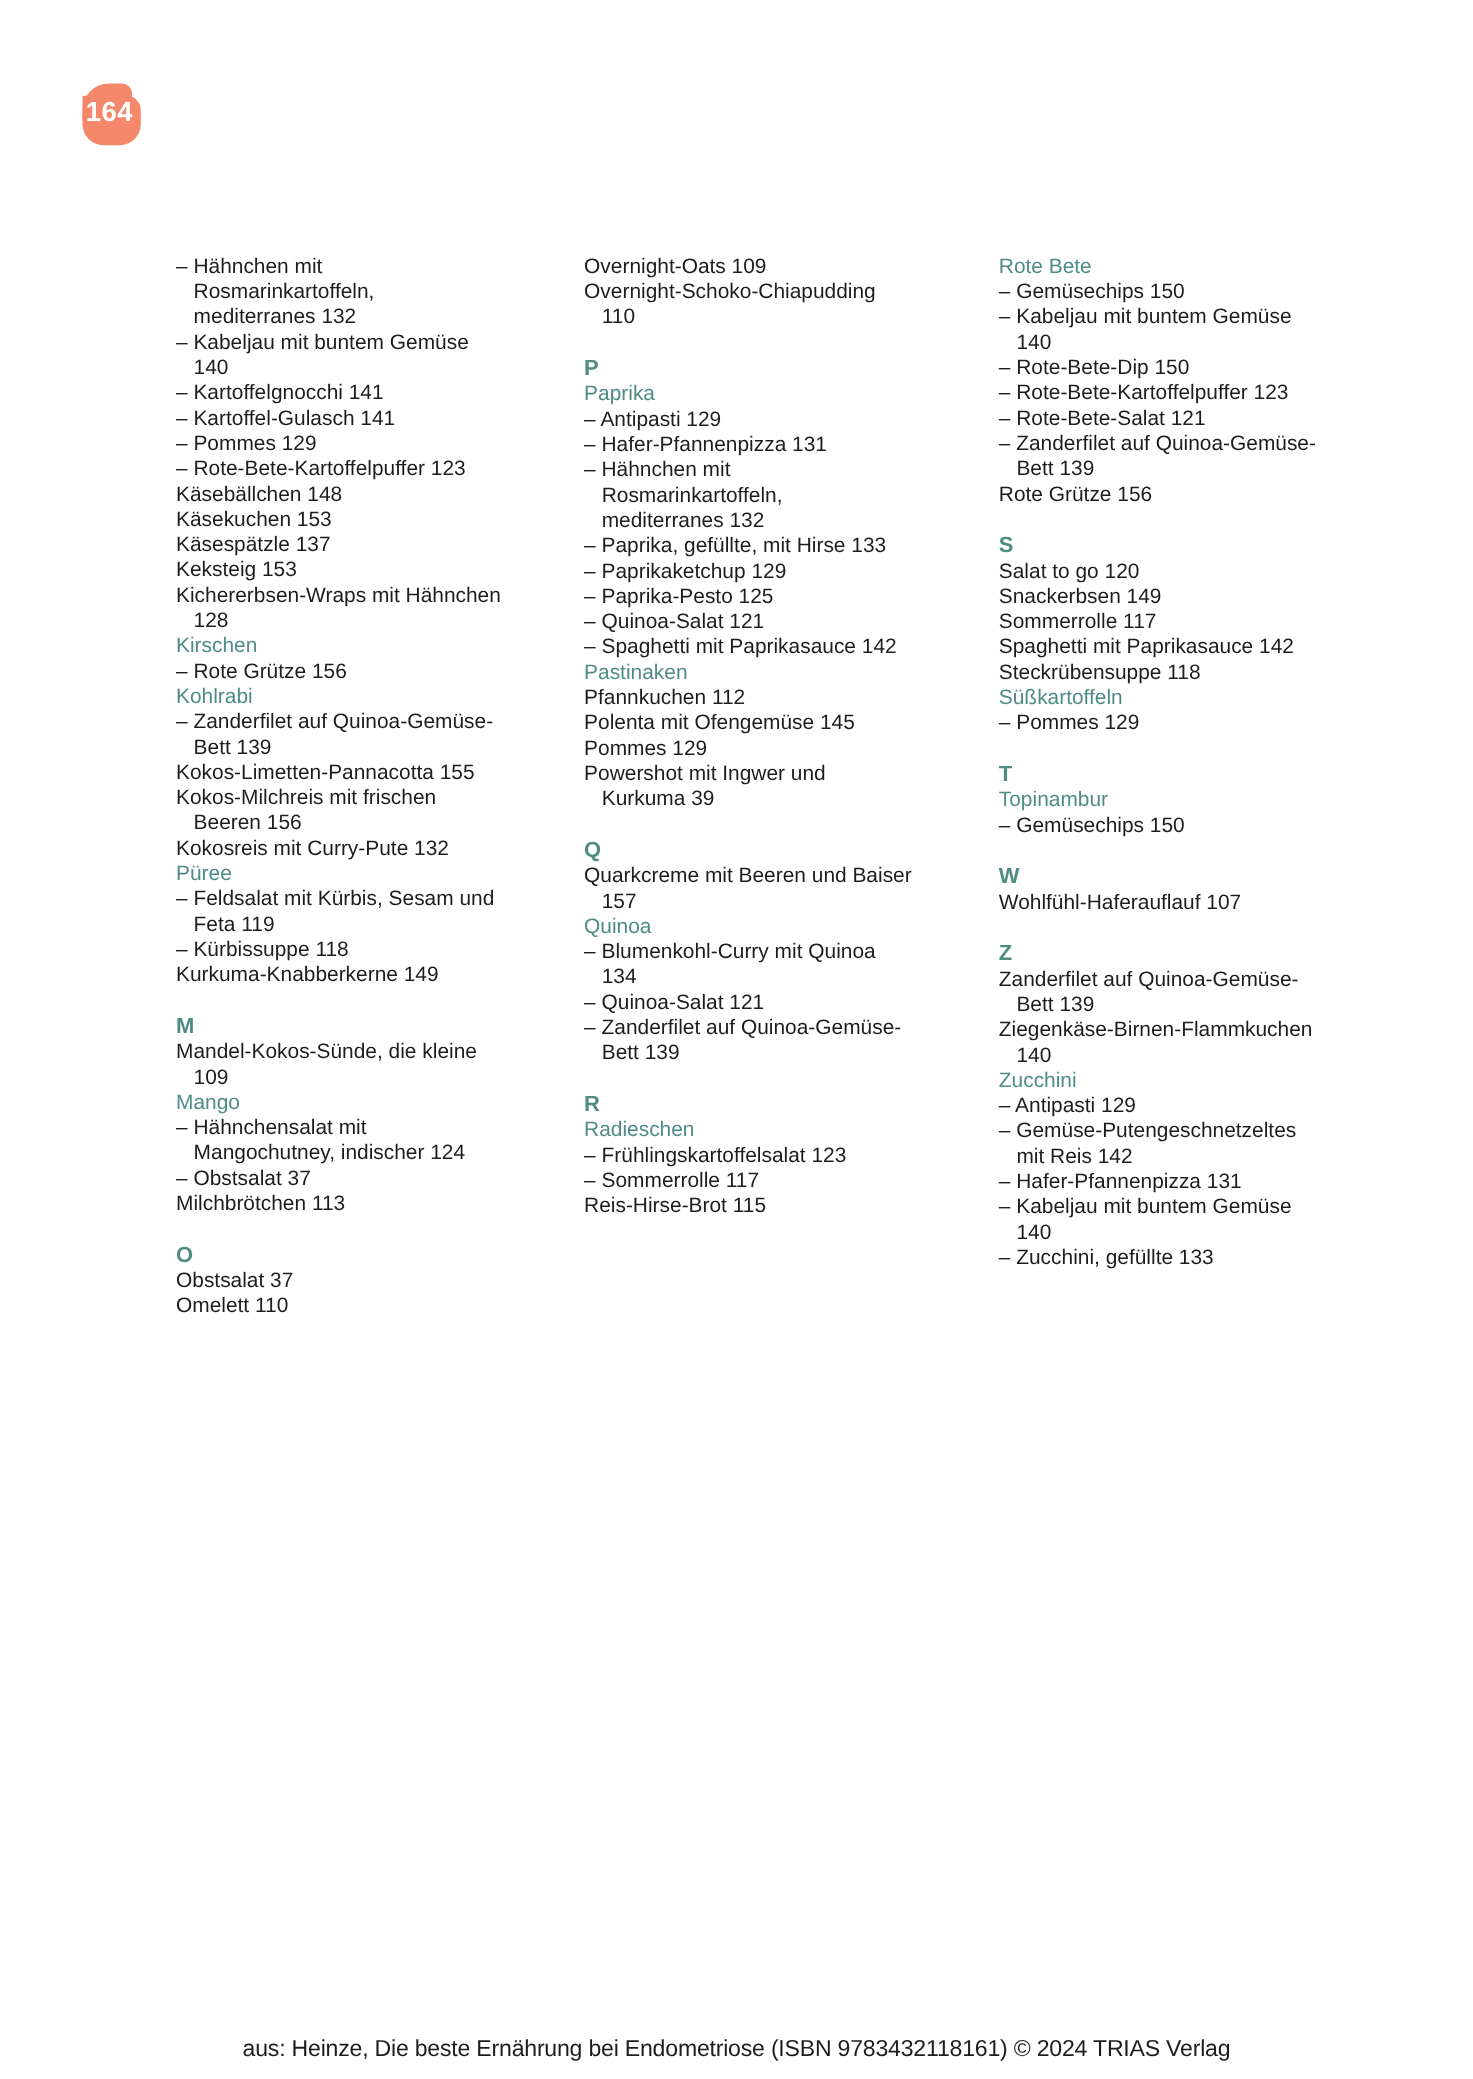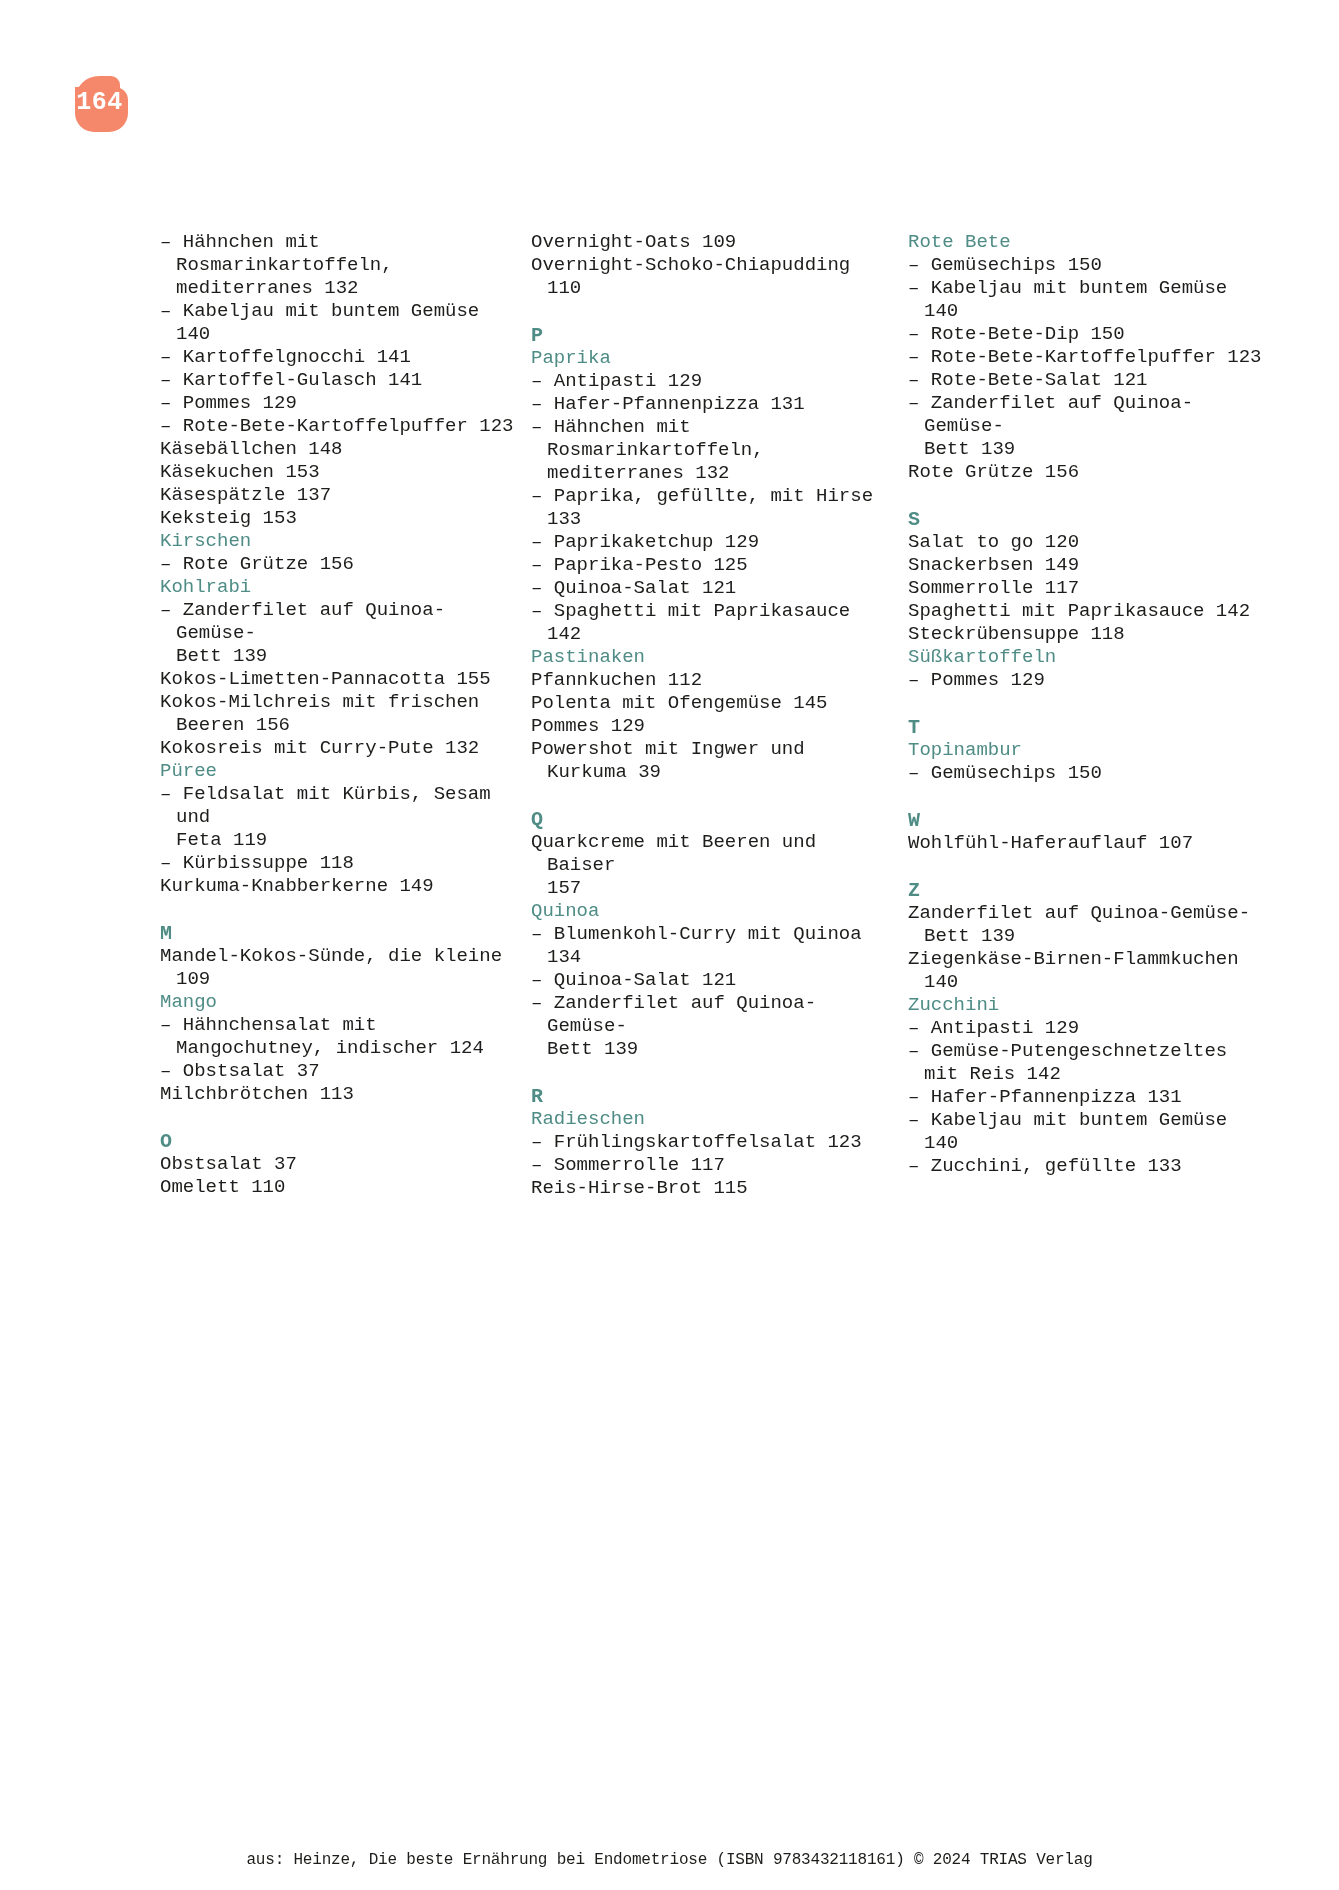--- a/index.html
+++ b/index.html
@@ -1,20 +1,20 @@
 <!DOCTYPE html>
 <html lang="de"><head>
 <meta charset="utf-8">
 <style>
   html,body{margin:0;padding:0;background:#ffffff;}
   .page{
     position:relative;
     width:1339px;height:1890px;
     background:#ffffff;
-    font-family:Liberation Mono, monospace;
+    font-family:Liberation Sans, sans-serif;
     color:#1d1d1b;
     overflow:hidden;
   }
   
   .badge{position:absolute;left:75px;top:76px;width:53px;height:56px;}
   .badge .b-top{
     position:absolute;left:0;top:0;width:45px;height:34px;
     border-radius:24px 9px 0 0;
   }
   .badge .b-bottom{
@@ -38,21 +38,21 @@
   .item.header{padding-left:0;text-indent:0;}
   .item.letter{
     padding-left:0;text-indent:0;
     font-weight:bold;font-size:20px;
     margin-top:24px;
   }
   
   .footer{
     position:absolute;left:0;top:1851px;width:100%;
     text-align:center;
-    font-size:16px;letter-spacing:-0.2px;
+    font-size:21px;letter-spacing:-0.2px;
     color:#1d1d1b;
   }
 </style>
 </head>
 <body>
 
 <div class="page">
 
   <div class="badge">
     <div class="b-top" style="background: rgb(245, 135, 107);"></div>
@@ -64,20 +64,21 @@
       <div class="item sub">– Hähnchen mit<br>Rosmarinkartoffeln,<br>mediterranes 132</div>
       <div class="item sub">– Kabeljau mit buntem Gemüse<br>140</div>
       <div class="item sub">– Kartoffelgnocchi 141</div>
       <div class="item sub">– Kartoffel-Gulasch 141</div>
       <div class="item sub">– Pommes 129</div>
       <div class="item sub">– Rote-Bete-Kartoffelpuffer 123</div>
       <div class="item entry">Käsebällchen 148</div>
       <div class="item entry">Käsekuchen 153</div>
       <div class="item entry">Käsespätzle 137</div>
       <div class="item entry">Keksteig 153</div>
+      <div class="item entry">Kichererbsen-Wraps mit Hähnchen<br>128</div>
       <div class="item header" style="color: rgb(78, 140, 133);">Kirschen</div>
       <div class="item sub">– Rote Grütze 156</div>
       <div class="item header" style="color: rgb(78, 140, 133);">Kohlrabi</div>
       <div class="item sub">– Zanderfilet auf Quinoa-Gemüse-<br>Bett 139</div>
       <div class="item entry">Kokos-Limetten-Pannacotta 155</div>
       <div class="item entry">Kokos-Milchreis mit frischen<br>Beeren 156</div>
       <div class="item entry">Kokosreis mit Curry-Pute 132</div>
       <div class="item header" style="color: rgb(78, 140, 133);">Püree</div>
       <div class="item sub">– Feldsalat mit Kürbis, Sesam und<br>Feta 119</div>
       <div class="item sub">– Kürbissuppe 118</div>

